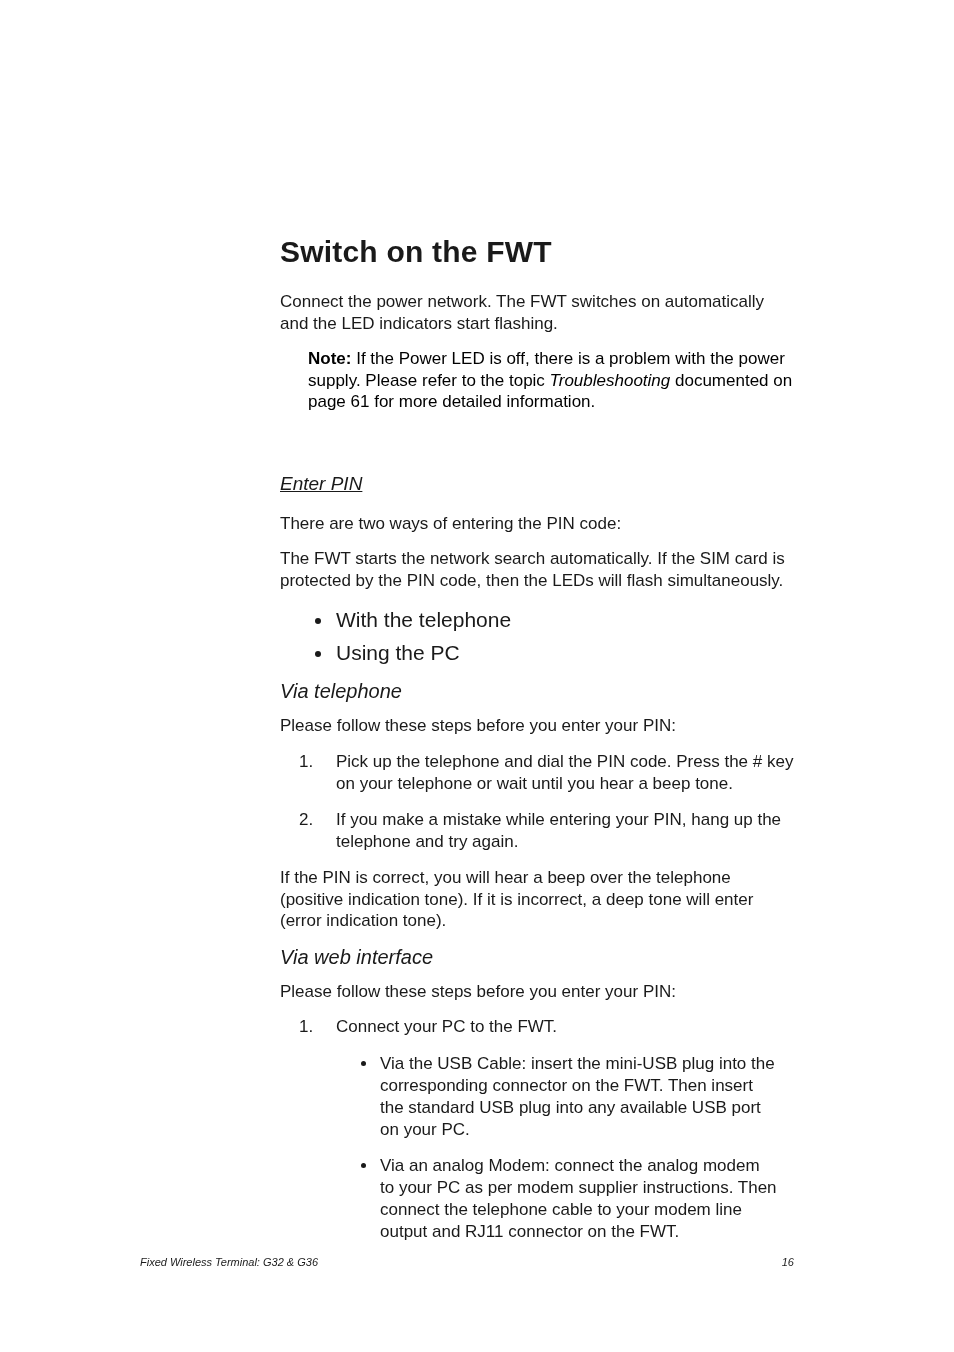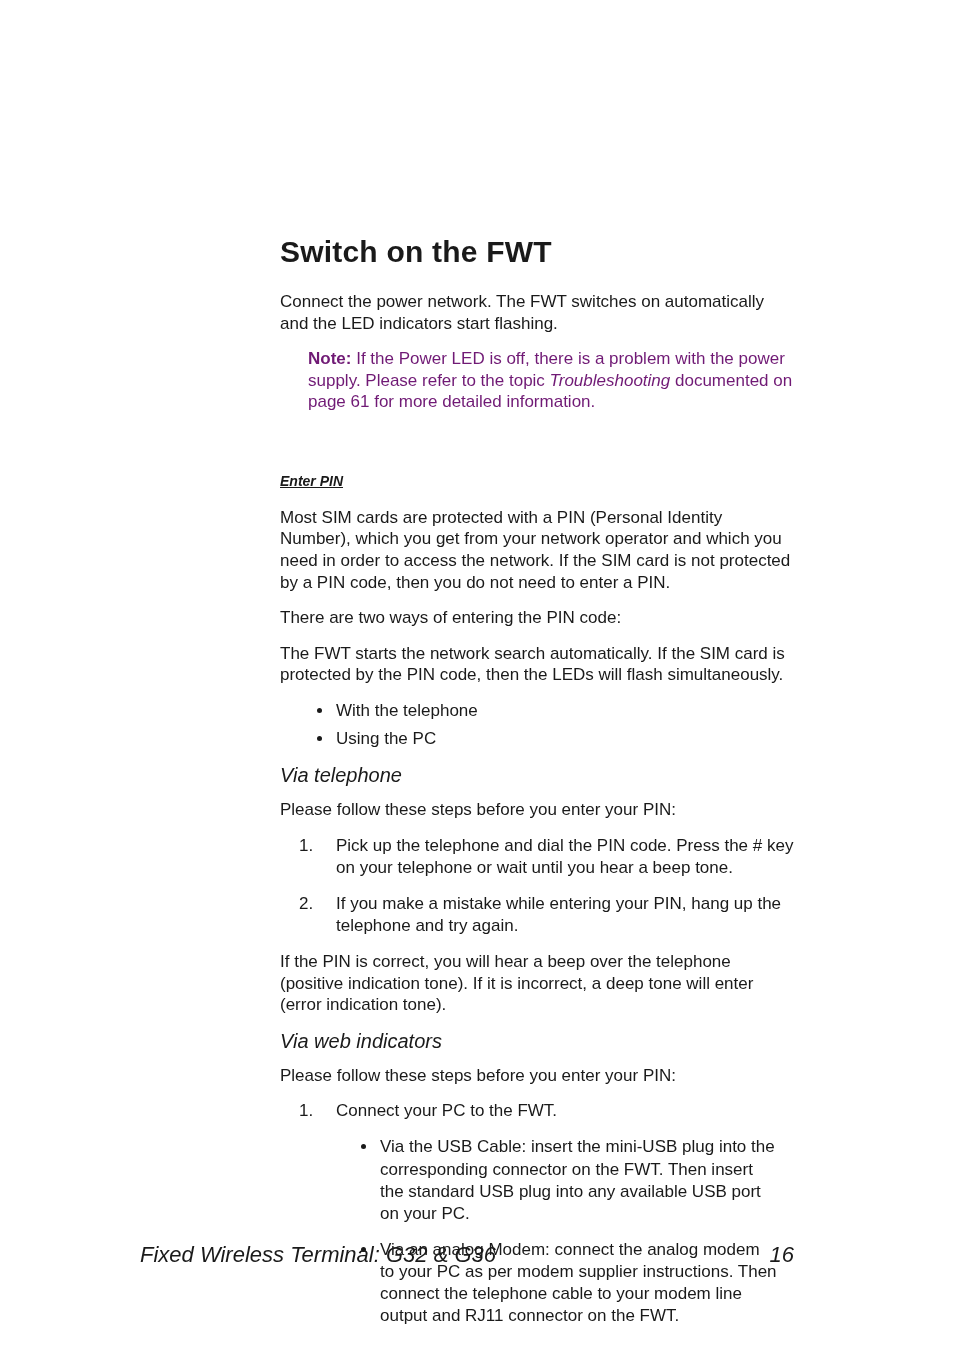--- a/index.html
+++ b/index.html
@@ -25,49 +25,49 @@
     margin: 0 0 22px 0;
     letter-spacing: 0.2px;
   }
   .para {
     font-size: 17px;
     line-height: 1.27;
     margin: 0 0 14px 0;
   }
   .note-block {
     margin: 2px 0 60px 28px;
-    color: #701a75;
+    color: #000000;
     font-size: 17px;
     line-height: 1.27;
   }
   .note-block .note-label {
     font-weight: bold;
   }
   .note-block .note-topic {
     font-style: italic;
   }
   .subheading {
-    font-size: 14px;
-    font-weight: bold;
+    font-size: 19px;
+    font-weight: normal;
     font-style: italic;
     text-decoration: underline;
     margin: 0 0 18px 0;
   }
   .subsub {
     font-size: 20px;
     font-style: italic;
     margin: 6px 0 12px 0;
   }
   ul.bullets {
     list-style: disc;
     margin: 0 0 14px 0;
     padding-left: 54px;
   }
   ul.bullets li {
-    font-size: 17px;
+    font-size: 21px;
     line-height: 1.3;
     padding-left: 2px;
     margin-bottom: 6px;
   }
   ol.numbered {
     margin: 0 0 14px 0;
     padding-left: 38px;
   }
   ol.numbered > li {
     font-size: 17px;
@@ -90,58 +90,57 @@
     margin-bottom: 14px;
   }
   .footer {
     position: absolute;
     left: 140px;
     right: 160px;
     bottom: 84px;
     display: flex;
     justify-content: space-between;
     font-style: italic;
-    font-size: 22px;
+    font-size: 11px;
   }
 </style>
 </head>
 <body>
 
 <div class="page">
 
   <h1 class="heading">Switch on the FWT</h1>
 
   <p class="para">Connect the power network. The FWT switches on automatically and the LED indicators start flashing.</p>
 
   <p class="note-block">
     <span class="note-label">Note:</span><span> If the Power LED is off, there is a problem with the power supply. Please refer to the topic </span><span class="note-topic">Troubleshooting</span><span> documented on page 61 for more detailed information.</span>
   </p>
 
   <h2 class="subheading">Enter PIN</h2>
 
-  <p class="para">Most SIM cards are protected with a PIN (Personal Identity Number), which you get from your network operator and which you need in order to access the network. If the SIM card is not protected by a PIN code, then you do not need to enter a PIN.</p>
   <p class="para">There are two ways of entering the PIN code:</p>
   <p class="para">The FWT starts the network search automatically. If the SIM card is protected by the PIN code, then the LEDs will flash simultaneously.</p>
 
   <ul class="bullets">
     <li>With the telephone</li>
     <li>Using the PC</li>
   </ul>
 
   <p class="subsub">Via telephone</p>
   <p class="para">Please follow these steps before you enter your PIN:</p>
 
   <ol class="numbered">
     <li>Pick up the telephone and dial the PIN code. Press the # key on your telephone or wait until you hear a beep tone.</li>
     <li>If you make a mistake while entering your PIN, hang up the telephone and try again.</li>
   </ol>
 
   <p class="para">If the PIN is correct, you will hear a beep over the telephone (positive indication tone). If it is incorrect, a deep tone will enter (error indication tone).</p>
 
-  <p class="subsub">Via web indicators</p>
+  <p class="subsub">Via web interface</p>
   <p class="para">Please follow these steps before you enter your PIN:</p>
 
   <ol class="numbered">
     <li>
       <span>Connect your PC to the FWT.</span>
       <ul class="inner">
         <li>Via the USB Cable: insert the mini-USB plug into the corresponding connector on the FWT. Then insert the standard USB plug into any available USB port on your PC.</li>
         <li>Via an analog Modem: connect the analog modem to your PC as per modem supplier instructions. Then connect the telephone cable to your modem line output and RJ11 connector on the FWT.</li>
       </ul>
     </li>

